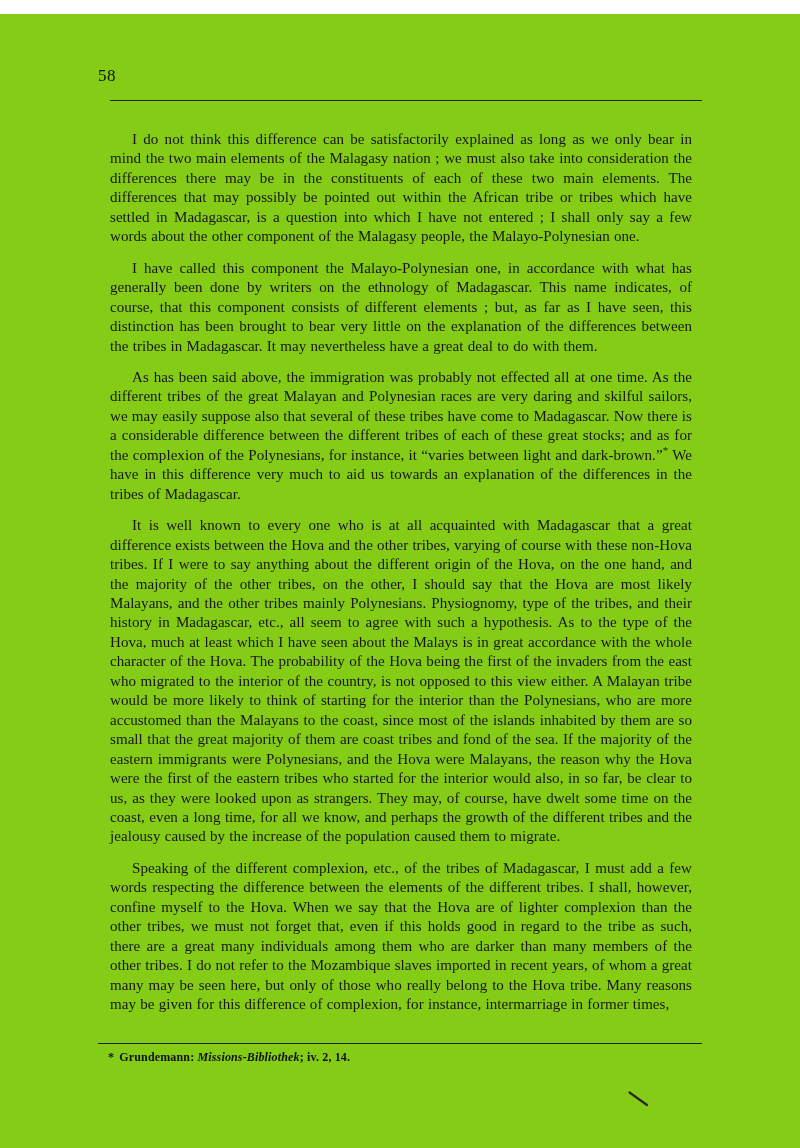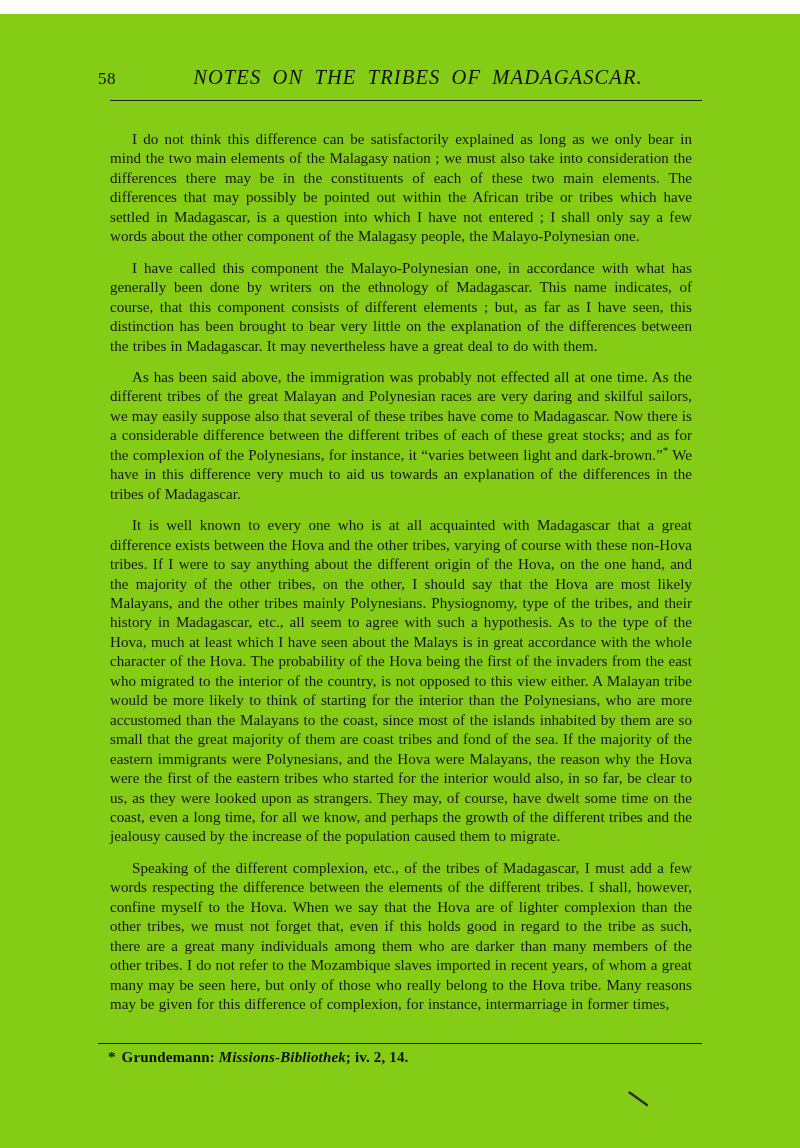--- a/index.html
+++ b/index.html
@@ -100,21 +100,21 @@
     top: 1029px;
     width: 604px;
     height: 0;
     border-top: 1.7px solid #1d1d1d;
   }
   .footnote {
     position: absolute;
     left: 98px;
     top: 1035px;
     width: 604px;
-    font-size: 15px;
+    font-size: 12px;
     line-height: 17px;
     color: #111;
     font-weight: bold;
     letter-spacing: 0.15px;
   }
   .footnote .fn-marker {
     font-weight: bold;
     margin-right: 2px;
   }
   .footnote .fn-title {
@@ -137,21 +137,20 @@
   }
   .scan-mark svg { display: block; }
 </style>
 </head>
 <body>
 
 <div class="page">
 
   <div class="running-head">
     <span class="folio">58</span>
-    <span class="head-title">NOTES ON THE TRIBES OF MADAGASCAR.</span>
   </div>
   <div class="head-rule"></div>
 
   <div class="textblock">
     <p>I do not think this difference can be satisfactorily explained as long as we only bear in mind the two main elements of the Malagasy nation ; we must also take into consideration the differences there may be in the constituents of each of these two main elements. The differences that may possibly be pointed out within the African tribe or tribes which have settled in Madagascar, is a question into which I have not entered ; I shall only say a few words about the other component of the Malagasy people, the Malayo-Polynesian one.</p>
     <p>I have called this component the Malayo-Polynesian one, in accordance with what has generally been done by writers on the ethnology of Madagascar. This name indicates, of course, that this component consists of different elements ; but, as far as I have seen, this distinction has been brought to bear very little on the explanation of the differences between the tribes in Madagascar. It may nevertheless have a great deal to do with them.</p>
     <p><span>As has been said above, the immigration was probably not effected all at one time. As the different tribes of the great Malayan and Polynesian races are very daring and skilful sailors, we may easily suppose also that several of these tribes have come to Madagascar. Now there is a considerable difference between the different tribes of each of these great stocks; and as for the complexion of the Polynesians, for instance, it “varies between light and dark-brown.”</span><span class="sup">*</span><span> We have in this difference very much to aid us towards an explanation of the differences in the tribes of Madagascar.</span></p>
     <p>It is well known to every one who is at all acquainted with Madagascar that a great difference exists between the Hova and the other tribes, varying of course with these non-Hova tribes. If I were to say anything about the different origin of the Hova, on the one hand, and the majority of the other tribes, on the other, I should say that the Hova are most likely Malayans, and the other tribes mainly Polynesians. Physiognomy, type of the tribes, and their history in Madagascar, etc., all seem to agree with such a hypothesis. As to the type of the Hova, much at least which I have seen about the Malays is in great accordance with the whole character of the Hova. The probability of the Hova being the first of the invaders from the east who migrated to the interior of the country, is not opposed to this view either. A Malayan tribe would be more likely to think of starting for the interior than the Polynesians, who are more accustomed than the Malayans to the coast, since most of the islands inhabited by them are so small that the great majority of them are coast tribes and fond of the sea. If the majority of the eastern immigrants were Polynesians, and the Hova were Malayans, the reason why the Hova were the first of the eastern tribes who started for the interior would also, in so far, be clear to us, as they were looked upon as strangers. They may, of course, have dwelt some time on the coast, even a long time, for all we know, and perhaps the growth of the different tribes and the jealousy caused by the increase of the population caused them to migrate.</p>
     <p class="full-justify">Speaking of the different complexion, etc., of the tribes of Madagascar, I must add a few words respecting the difference between the elements of the different tribes. I shall, however, confine myself to the Hova. When we say that the Hova are of lighter complexion than the other tribes, we must not forget that, even if this holds good in regard to the tribe as such, there are a great many individuals among them who are darker than many members of the other tribes. I do not refer to the Mozambique slaves imported in recent years, of whom a great many may be seen here, but only of those who really belong to the Hova tribe. Many reasons may be given for this difference of complexion, for instance, intermarriage in former times,</p>
   </div>

